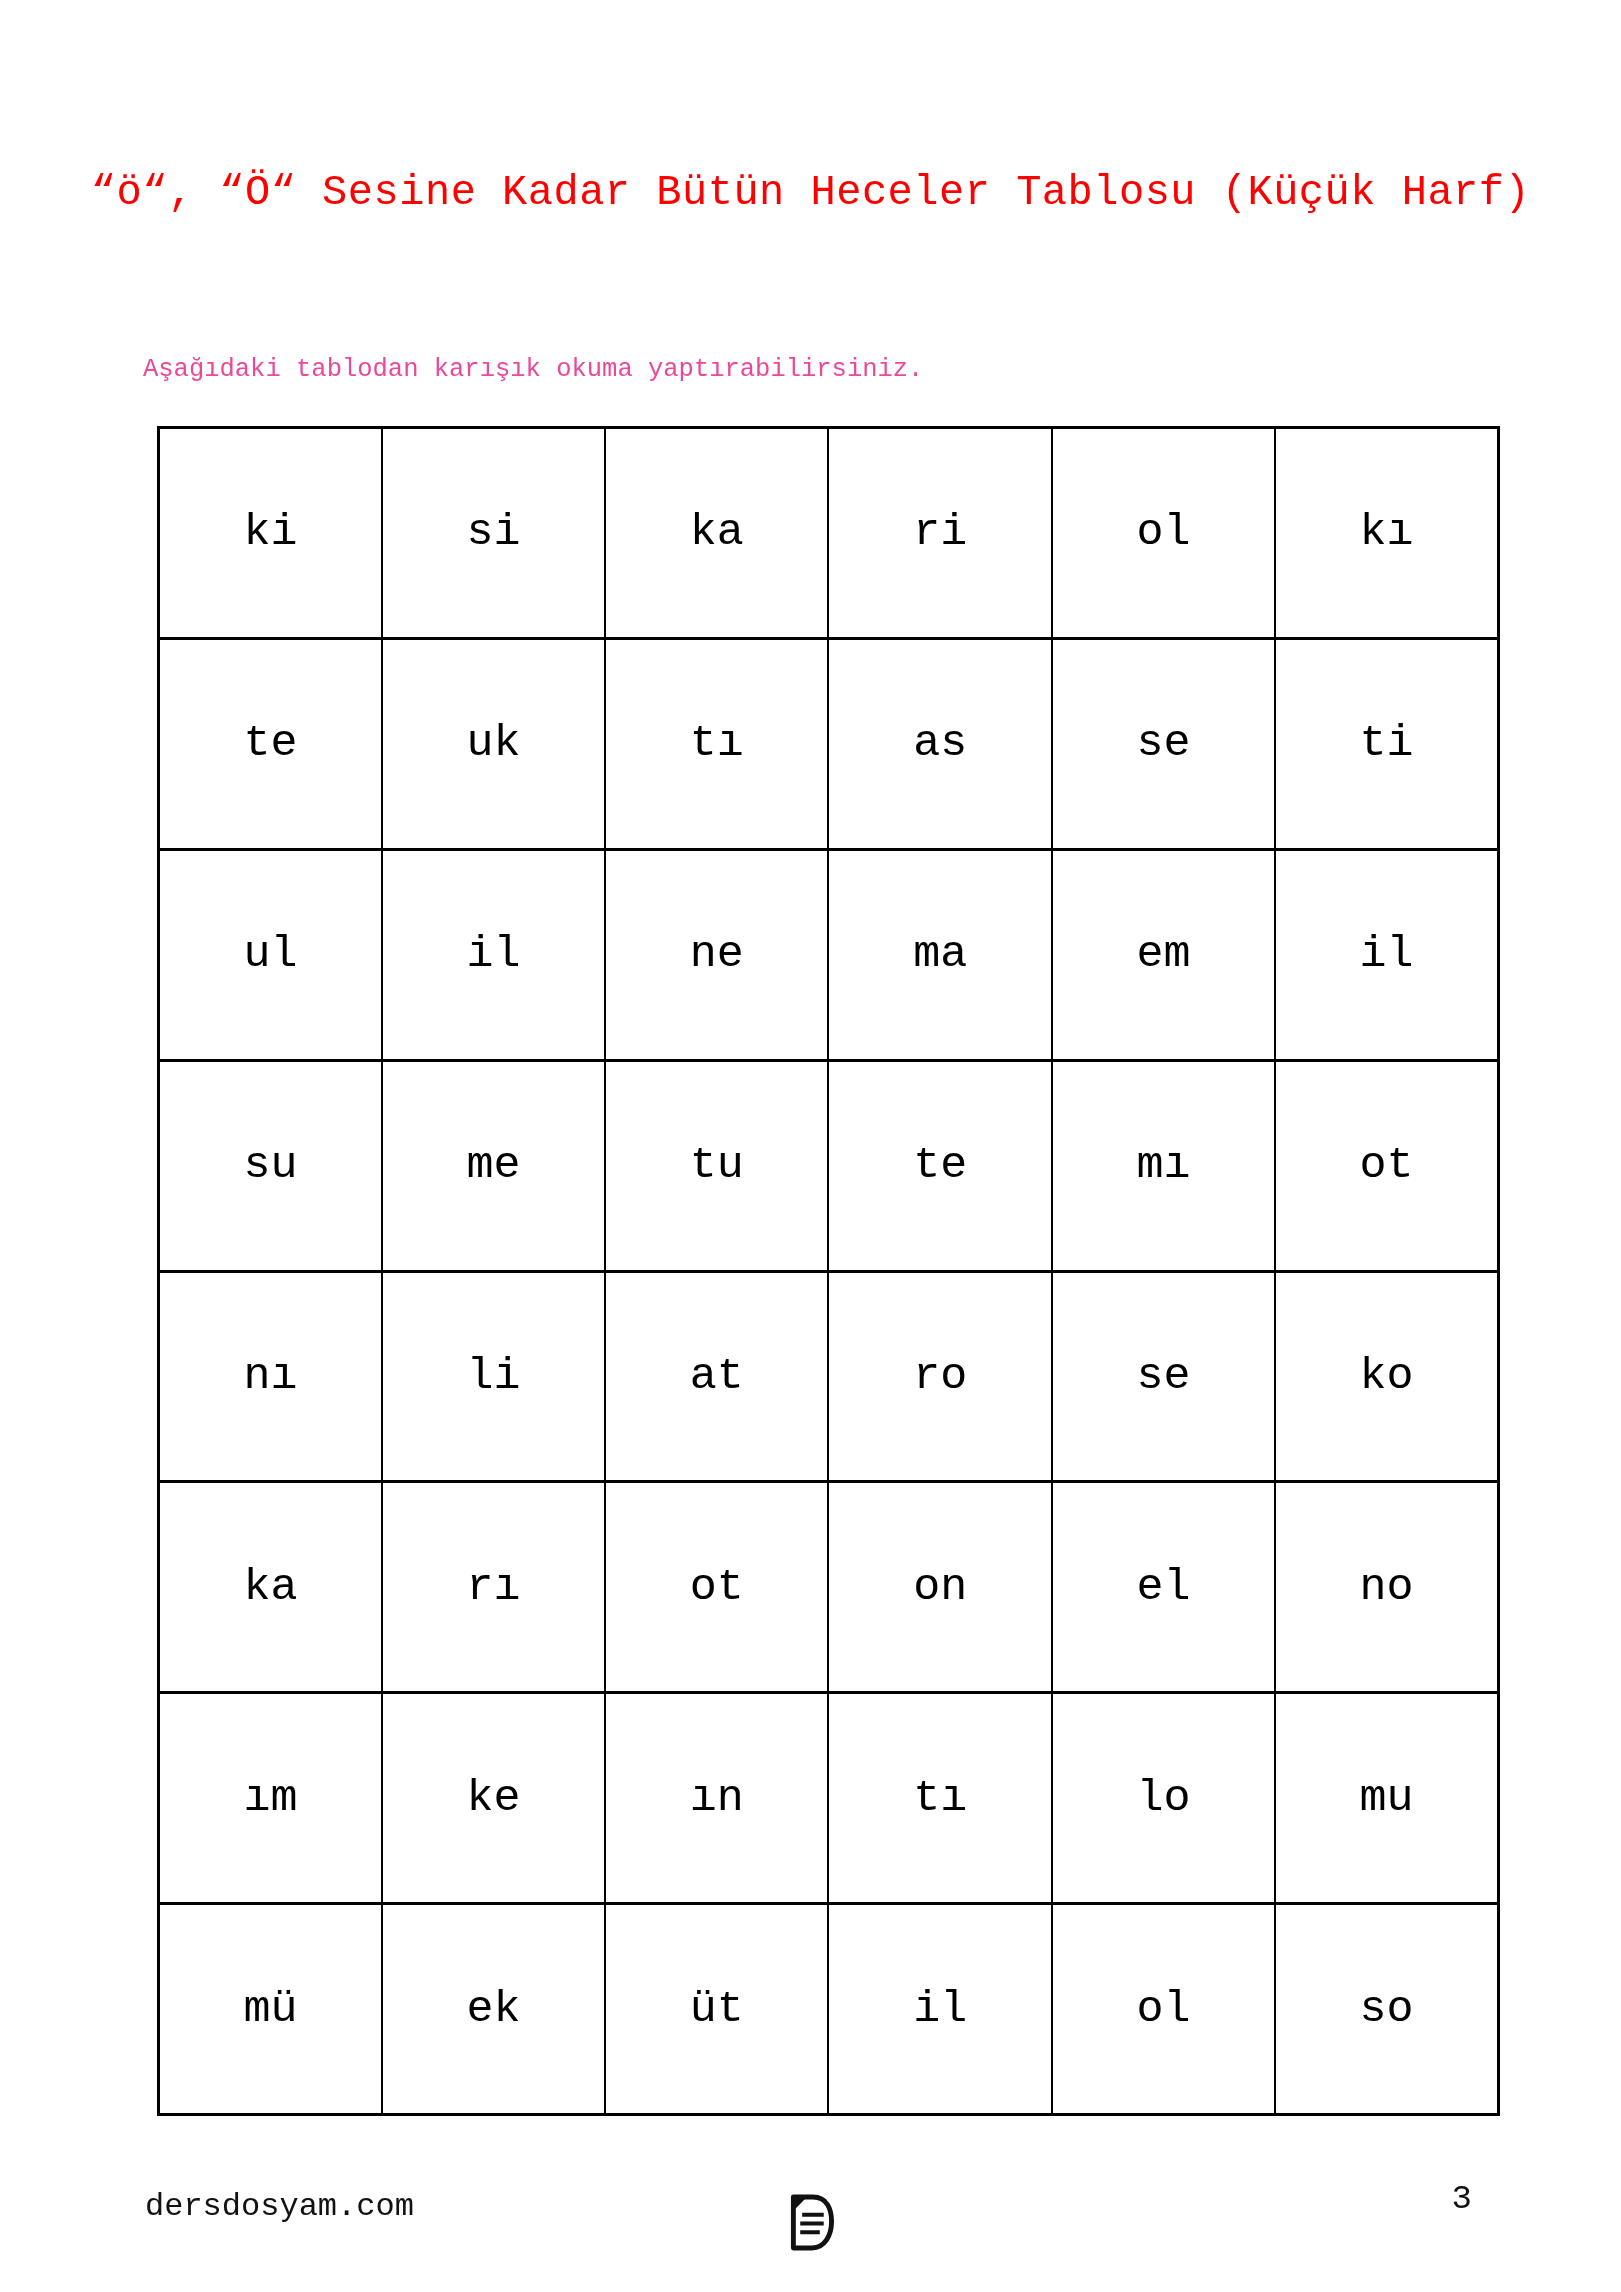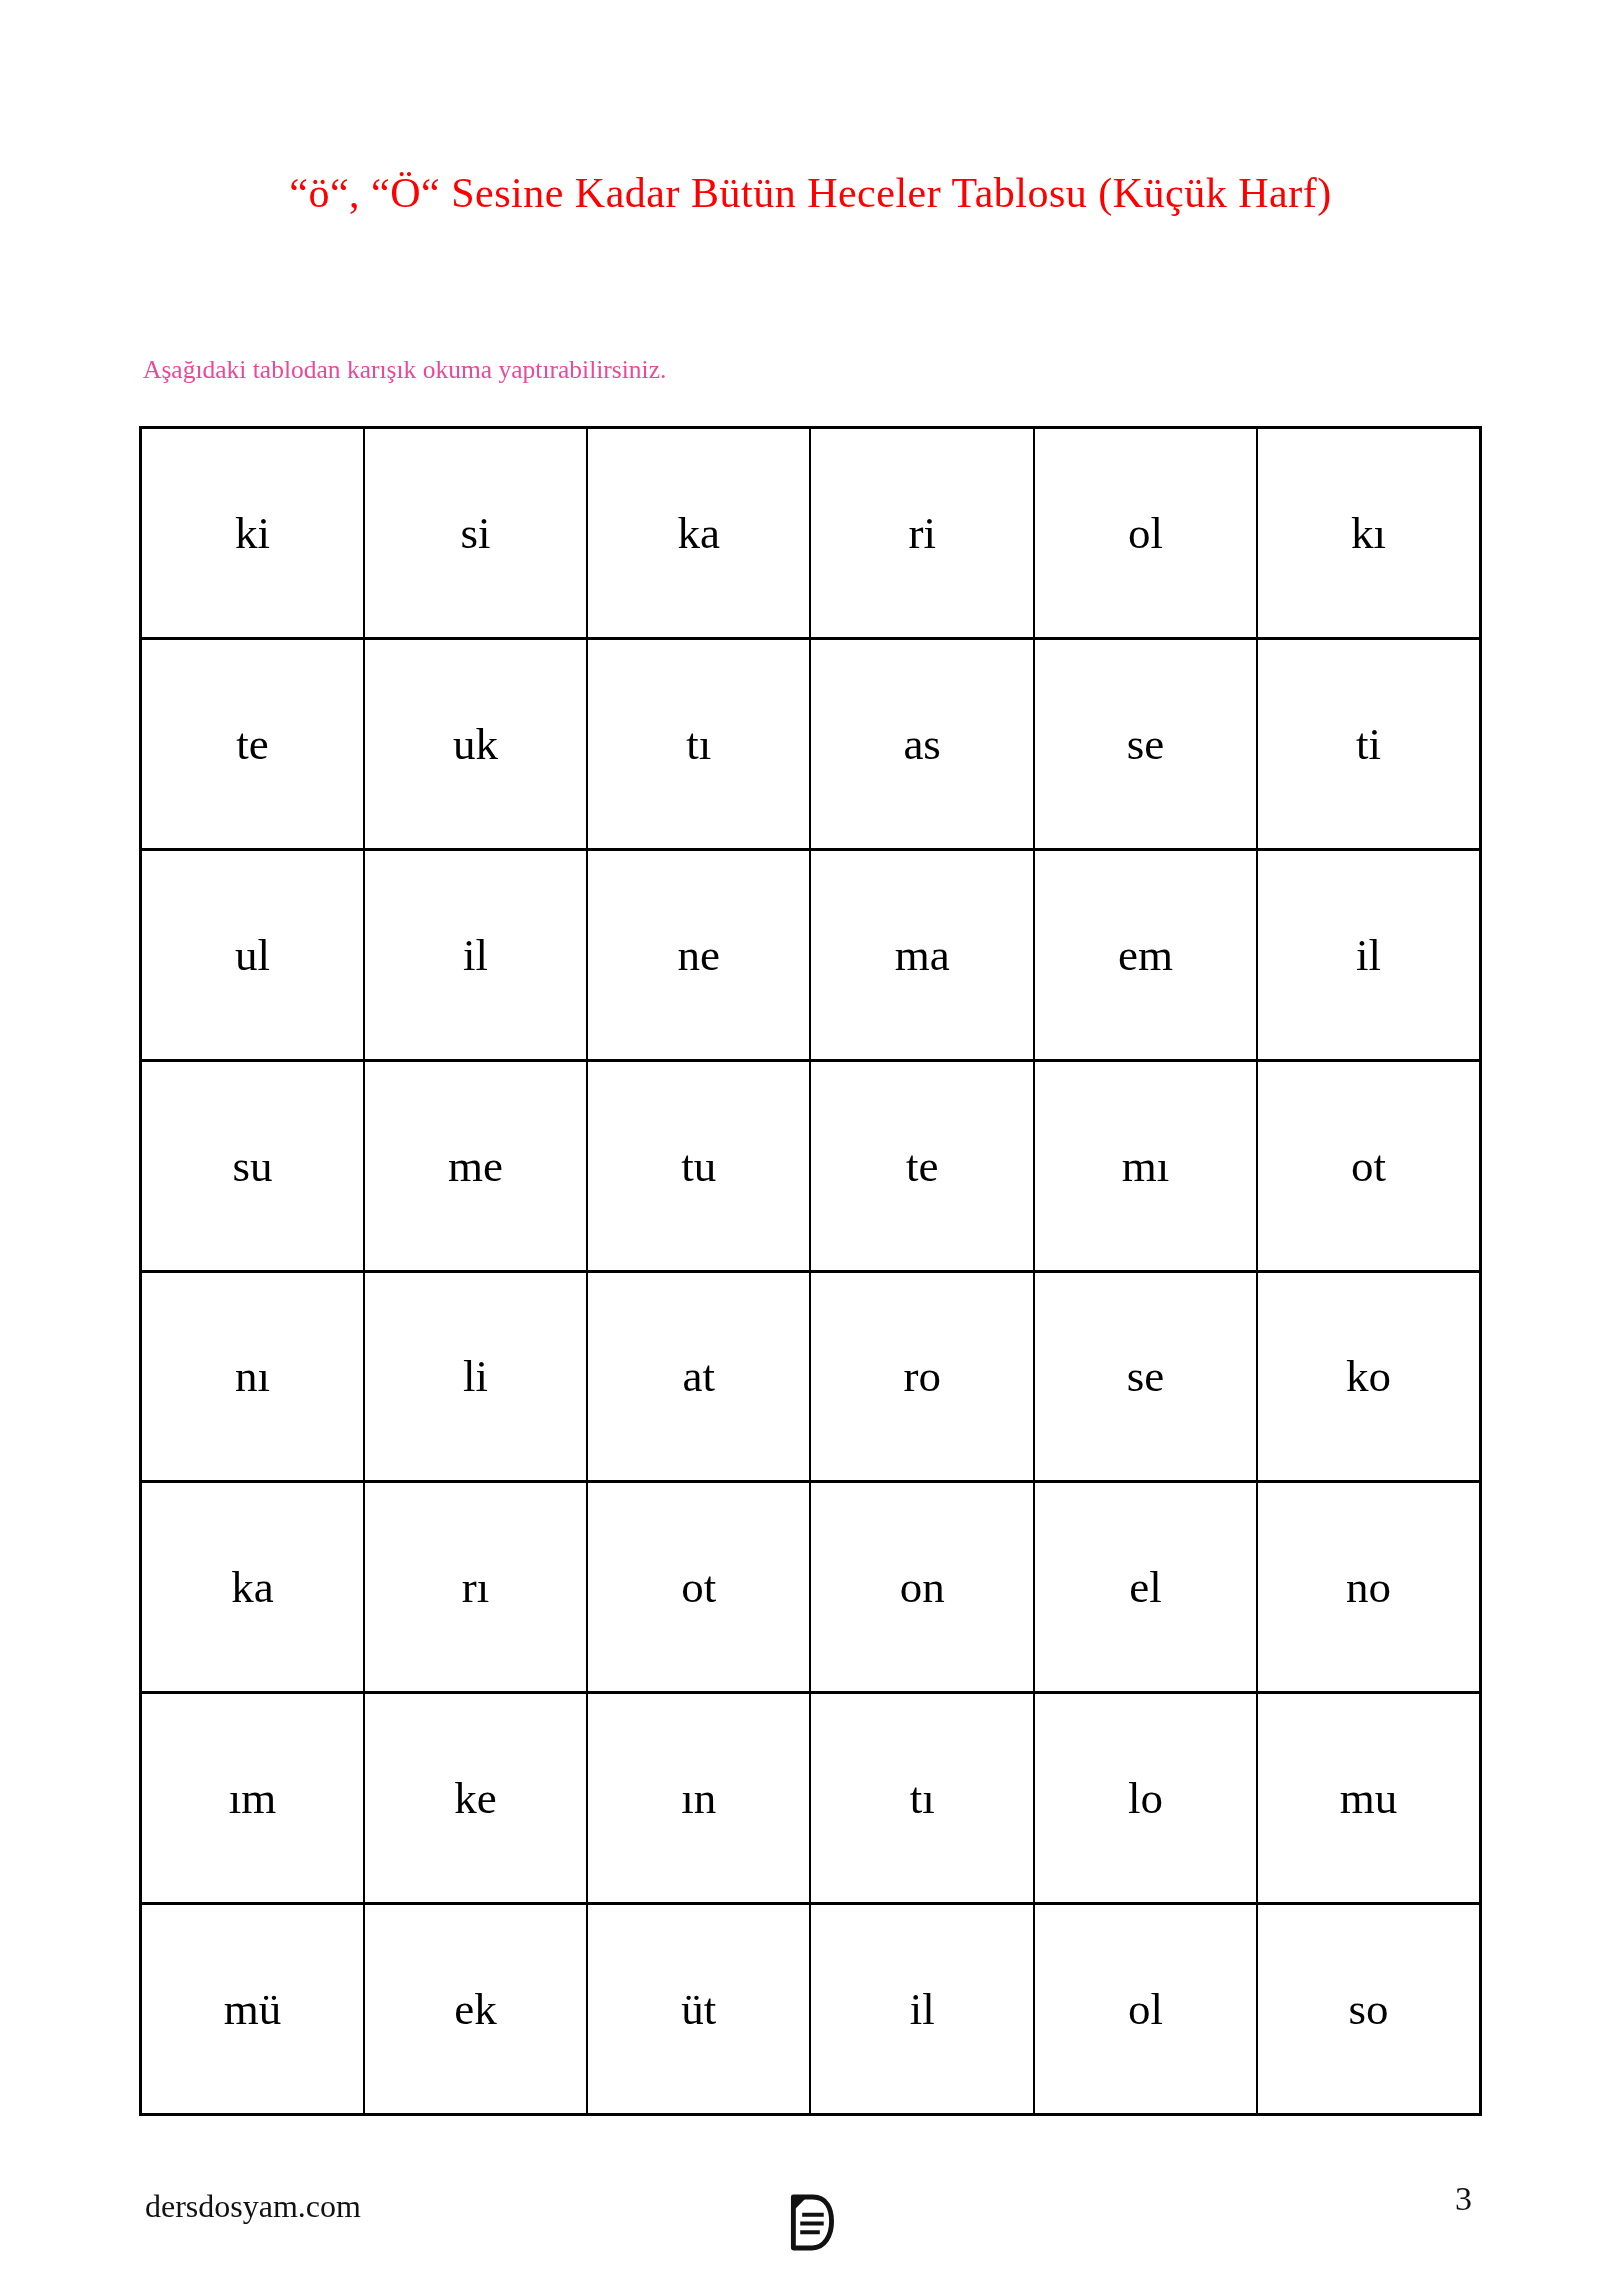--- a/index.html
+++ b/index.html
@@ -1,21 +1,21 @@
 <!DOCTYPE html>
 <html><head>
 <meta charset="utf-8">
 <style>
   html, body { margin: 0; padding: 0; background: #ffffff; }
   .page {
     position: relative;
     width: 1621px;
     height: 2293px;
     background: #ffffff;
-    font-family: Liberation Serif, serif;
+    font-family: Liberation Mono, monospace;
     color: #000000;
     overflow: hidden;
   }
   .title {
     position: absolute;
     top: 169px;
     left: 0;
     width: 100%;
     margin: 0;
     text-align: center;
@@ -30,21 +30,21 @@
     top: 355px;
     left: 143px;
     margin: 0;
     font-size: 25.5px;
     font-weight: 400;
     color: #ec4899;
   }
   table.syllable-table {
     position: absolute;
     top: 426px;
-    left: 139px;
+    left: 157px;
     width: 1343px;
     height: 1690px;
     border-collapse: collapse;
     table-layout: fixed;
     border: 3.9px solid #000000;
   }
   table.syllable-table td {
     border-left: 2.9px solid #000000;
     border-right: 2.9px solid #000000;
     border-top: 3.9px solid #000000;

